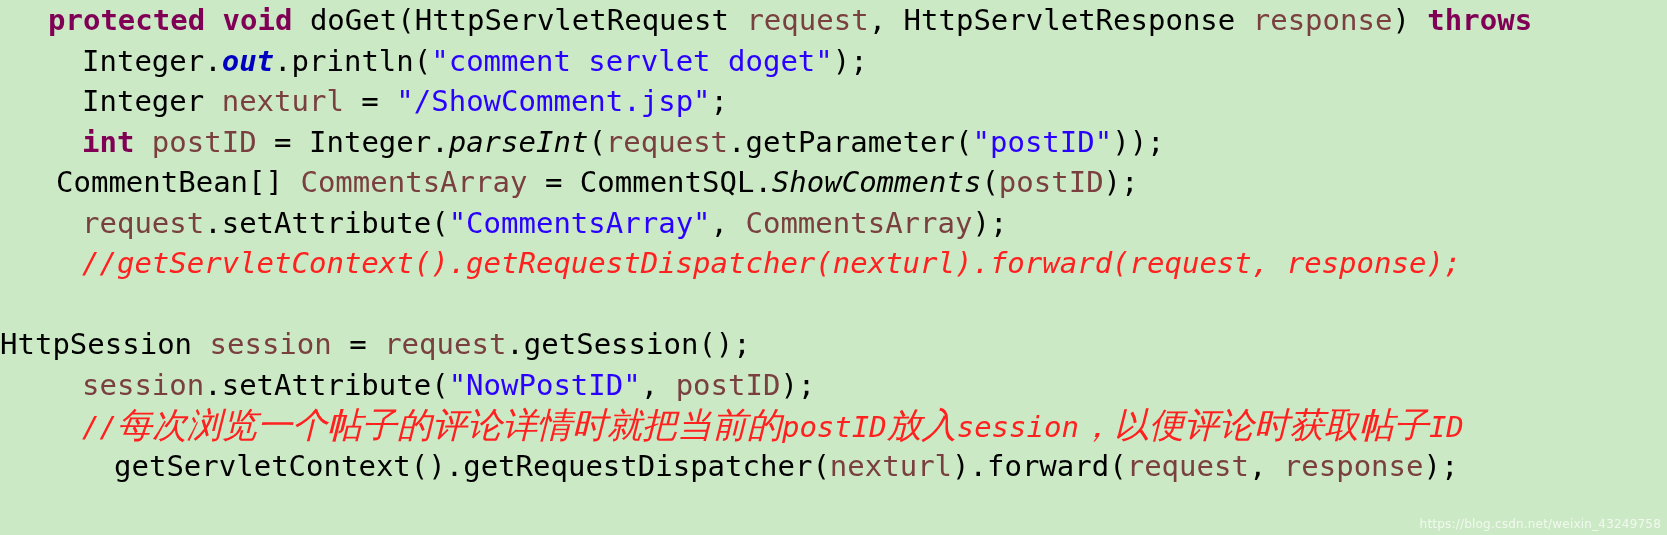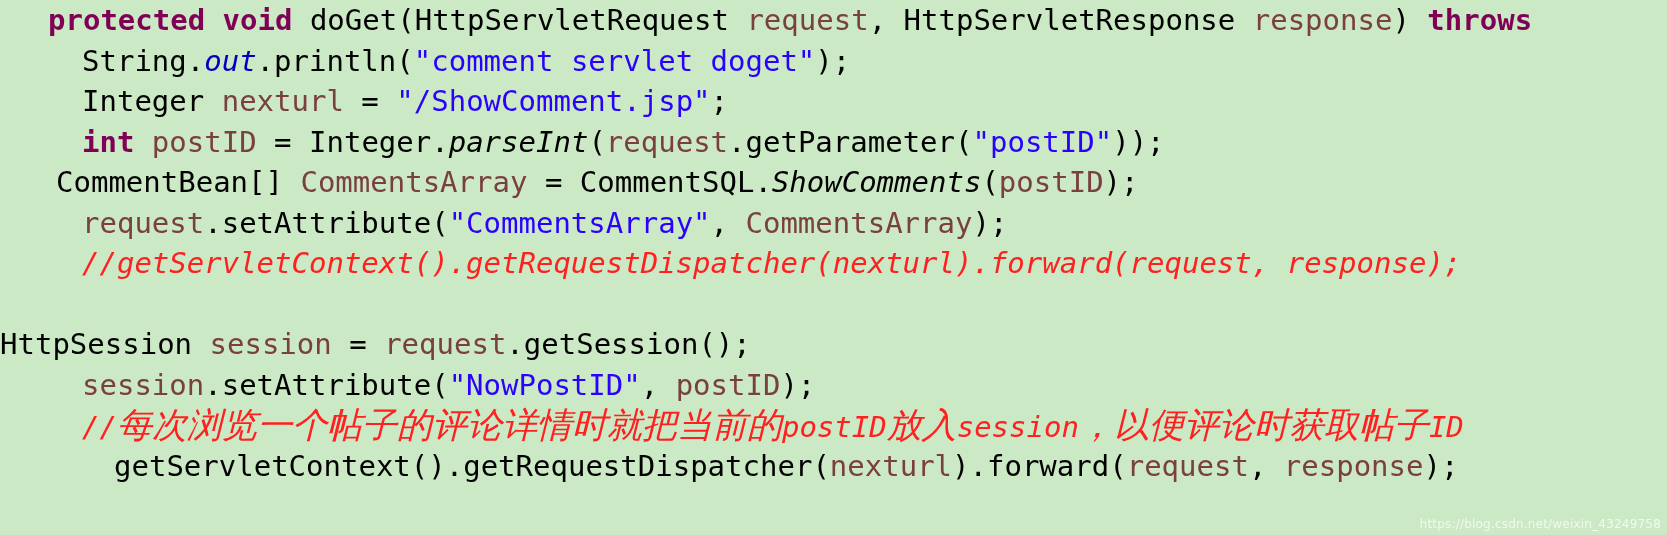--- a/index.html
+++ b/index.html
@@ -37,21 +37,21 @@
   }
   .code-line.blank {
     color: transparent;
   }
   
   .tok-plain    { color: #000000; }
   .tok-keyword  { color: #7f0055; font-weight: bold; }
   .tok-string   { color: #2a00ff; }
   .tok-comment  { color: #ff2020; font-style: italic; }
   .tok-var      { color: #7a4040; }
-  .tok-field    { color: #0000c0; font-weight: normal; font-style: italic; }
+  .tok-field    { color: #0000c0; font-weight: bold; font-style: italic; }
   .tok-static   { font-style: italic; color: #000000; }
   .tok-cjk {
     font-family: "DejaVu Sans", "Liberation Sans", sans-serif;
     font-size: 35px;
   }
   #watermark {
     position: absolute;
     right: 6px;
     bottom: 4px;
     font-family: "DejaVu Sans", "Liberation Sans", sans-serif;
@@ -63,21 +63,21 @@
     white-space: nowrap;
   }
 </style>
 </head>
 <body>
 
 <div id="screenshot">
 
   <div id="code-block">
       <div class="code-line" style="padding-left: 48px;"><span class="tok-keyword">protected</span><span class="tok-plain"> </span><span class="tok-keyword">void</span><span class="tok-plain"> doGet(HttpServletRequest </span><span class="tok-var">request</span><span class="tok-plain">, HttpServletResponse </span><span class="tok-var">response</span><span class="tok-plain">) </span><span class="tok-keyword">throws</span></div>
-      <div class="code-line" style="padding-left: 82px;"><span class="tok-plain">String.</span><span class="tok-field">out</span><span class="tok-plain">.println(</span><span class="tok-string">"comment servlet doget"</span><span class="tok-plain">);</span></div>
+      <div class="code-line" style="padding-left: 82px;"><span class="tok-plain">Integer.</span><span class="tok-field">out</span><span class="tok-plain">.println(</span><span class="tok-string">"comment servlet doget"</span><span class="tok-plain">);</span></div>
       <div class="code-line" style="padding-left: 82px;"><span class="tok-plain">Integer </span><span class="tok-var">nexturl</span><span class="tok-plain"> = </span><span class="tok-string">"/ShowComment.jsp"</span><span class="tok-plain">;</span></div>
       <div class="code-line" style="padding-left: 82px;"><span class="tok-keyword">int</span><span class="tok-plain"> </span><span class="tok-var">postID</span><span class="tok-plain"> = Integer.</span><span class="tok-static">parseInt</span><span class="tok-plain">(</span><span class="tok-var">request</span><span class="tok-plain">.getParameter(</span><span class="tok-string">"postID"</span><span class="tok-plain">));</span></div>
       <div class="code-line" style="padding-left: 56px;"><span class="tok-plain">CommentBean[] </span><span class="tok-var">CommentsArray</span><span class="tok-plain"> = CommentSQL.</span><span class="tok-static">ShowComments</span><span class="tok-plain">(</span><span class="tok-var">postID</span><span class="tok-plain">);</span></div>
       <div class="code-line" style="padding-left: 82px;"><span class="tok-var">request</span><span class="tok-plain">.setAttribute(</span><span class="tok-string">"CommentsArray"</span><span class="tok-plain">, </span><span class="tok-var">CommentsArray</span><span class="tok-plain">);</span></div>
       <div class="code-line" style="padding-left: 82px;"><span class="tok-comment">//getServletContext().getRequestDispatcher(nexturl).forward(request, response);</span></div>
       <div class="code-line blank" style="padding-left: 48px;">&nbsp;</div>
       <div class="code-line" style=""><span class="tok-plain">HttpSession </span><span class="tok-var">session</span><span class="tok-plain"> = </span><span class="tok-var">request</span><span class="tok-plain">.getSession();</span></div>
       <div class="code-line" style="padding-left: 82px;"><span class="tok-var">session</span><span class="tok-plain">.setAttribute(</span><span class="tok-string">"NowPostID"</span><span class="tok-plain">, </span><span class="tok-var">postID</span><span class="tok-plain">);</span></div>
       <div class="code-line" style="padding-left: 82px;"><span class="tok-comment">//</span><span class="tok-comment tok-cjk">每次浏览一个帖子的评论详情时就把当前的</span><span class="tok-comment">postID</span><span class="tok-comment tok-cjk">放入</span><span class="tok-comment">session</span><span class="tok-comment tok-cjk">，</span><span class="tok-comment tok-cjk">以便评论时获取帖子</span><span class="tok-comment">ID</span></div>
       <div class="code-line" style="padding-left: 114px;"><span class="tok-plain">getServletContext().getRequestDispatcher(</span><span class="tok-var">nexturl</span><span class="tok-plain">).forward(</span><span class="tok-var">request</span><span class="tok-plain">, </span><span class="tok-var">response</span><span class="tok-plain">);</span></div>

